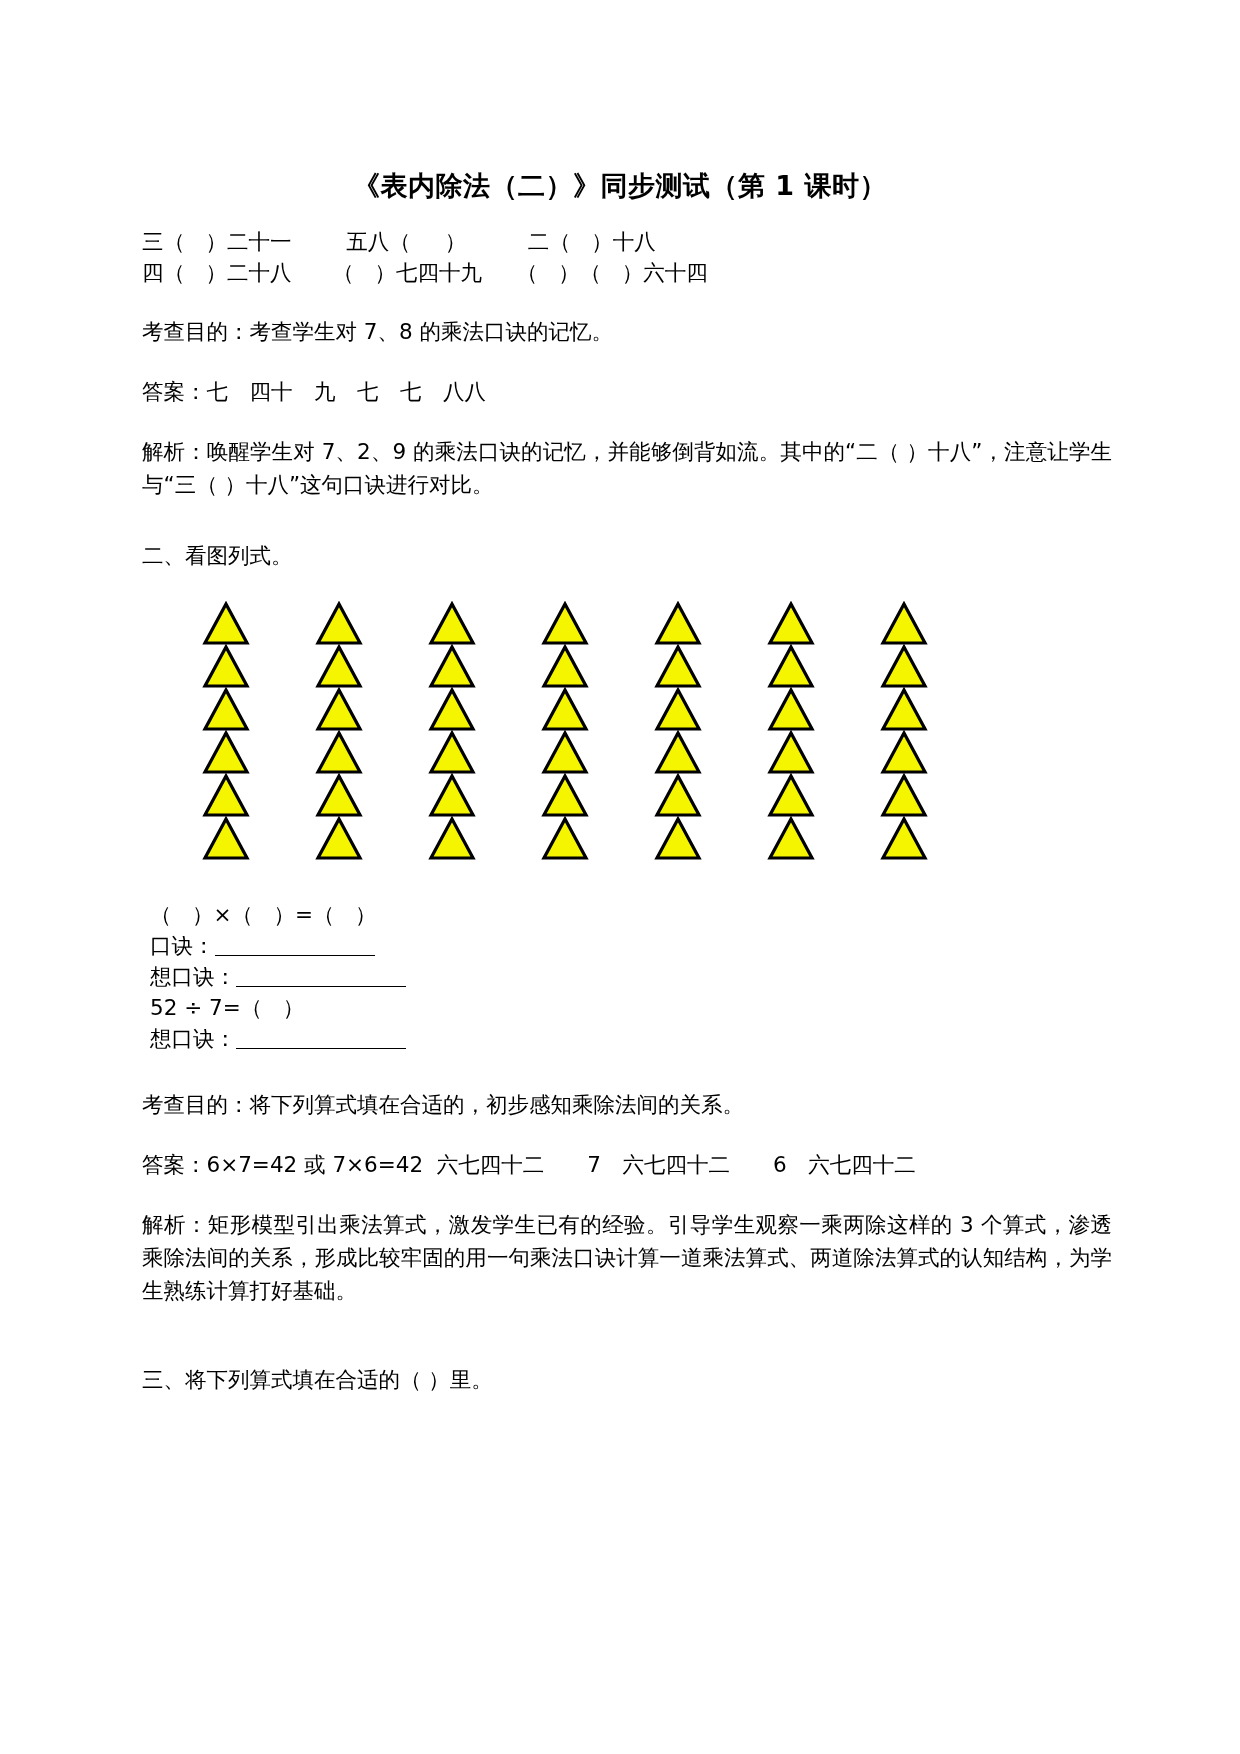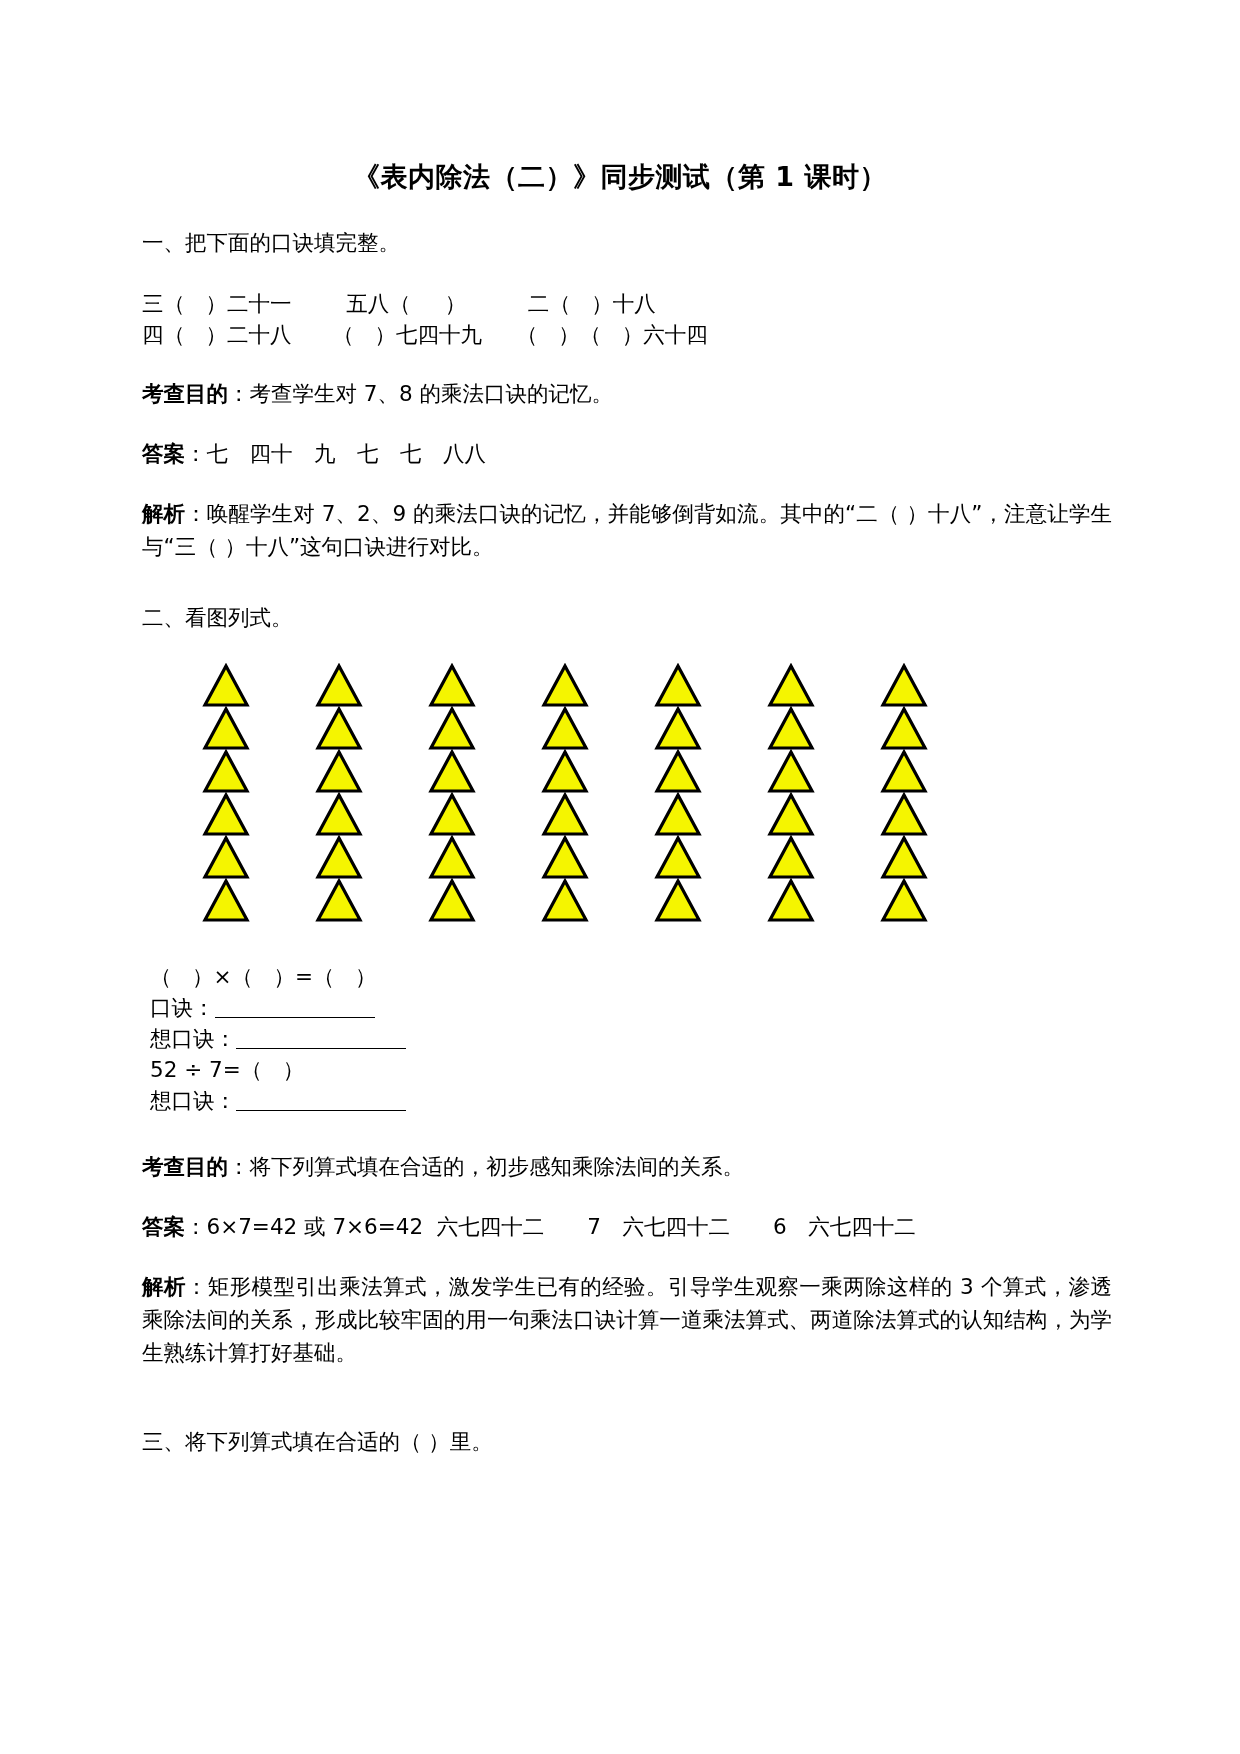--- a/index.html
+++ b/index.html
@@ -20,21 +20,21 @@
     width: 1240px;
     height: 1754px;
     padding: 0;
     box-sizing: border-box;
   }
   .doc-title {
     text-align: center;
     font-size: 27px;
     font-weight: bold;
     letter-spacing: 0.5px;
-    margin: 4px;
+    margin: 13px;
     position: absolute;
     left: 0;
     right: 0;
     top: 155px;
     font-family: "DejaVu Sans", "Liberation Sans", sans-serif;
   }
   .content {
     position: absolute;
     left: 142px;
     top: 226px;
@@ -55,21 +55,21 @@
   .formula-block {
     font-size: 21.5px;
     line-height: 30px;
     margin: 0 0 27px 0;
   }
   .formula-line {
     white-space: pre;
     line-height: 31px;
   }
   .bold-label {
-    font-weight: bold;
+    font-weight: normal;
   }
   .analysis {
     font-size: 21.5px;
     line-height: 33px;
     margin: 0 0 27px 0;
     text-align: justify;
   }
   
   .tri-grid {
     position: relative;
@@ -98,21 +98,20 @@
 </style>
 </head>
 <body>
 
 <div class="page">
 
   <div class="doc-title">《表内除法（二）》同步测试（第 1 课时）</div>
 
   <div class="content">
 
-    <div class="section-head">一、把下面的口诀填完整。</div>
 
     <div class="formula-block">
       <div class="formula-line">三（   ）二十一        五八（     ）         二（   ）十八</div>
       <div class="formula-line">四（   ）二十八      （   ）七四十九     （   ）（   ）六十四</div>
     </div>
 
     <div class="para"><span class="bold-label">考查目的</span><span>：考查学生对 7、8 的乘法口诀的记忆。</span></div>
 
     <div class="para"><span class="bold-label">答案</span><span>：七　四十　九　七　七　八八</span></div>
 

